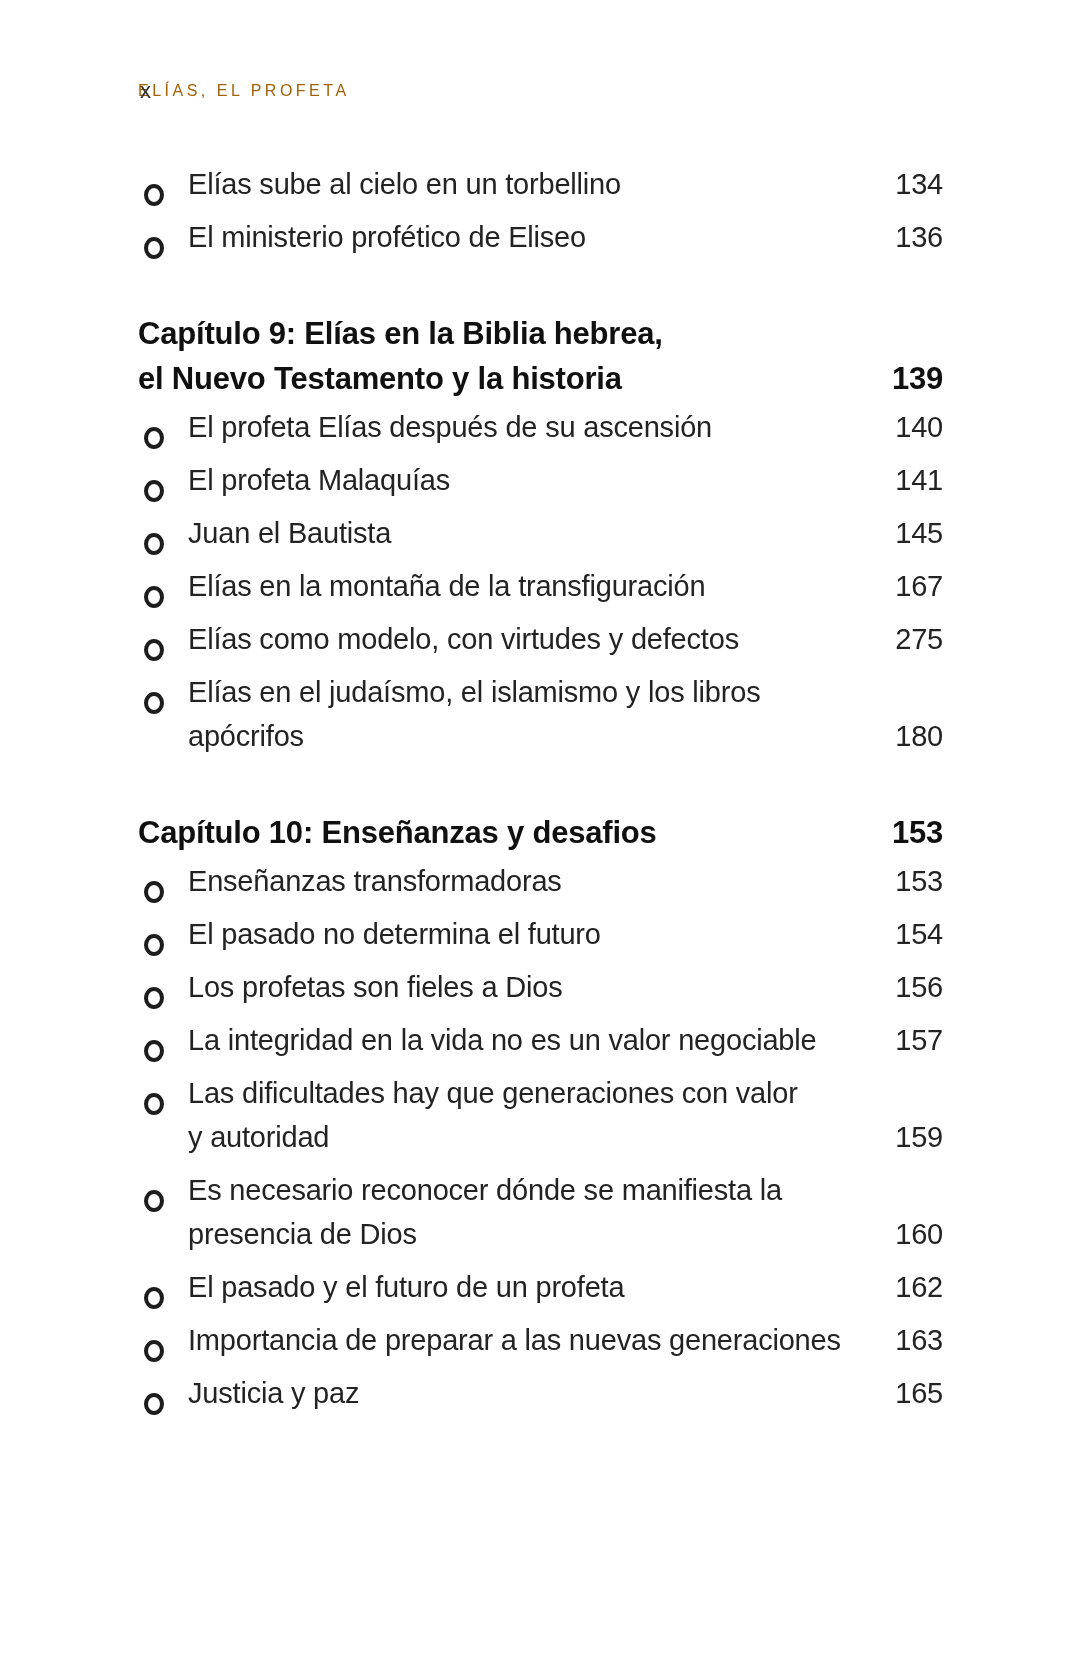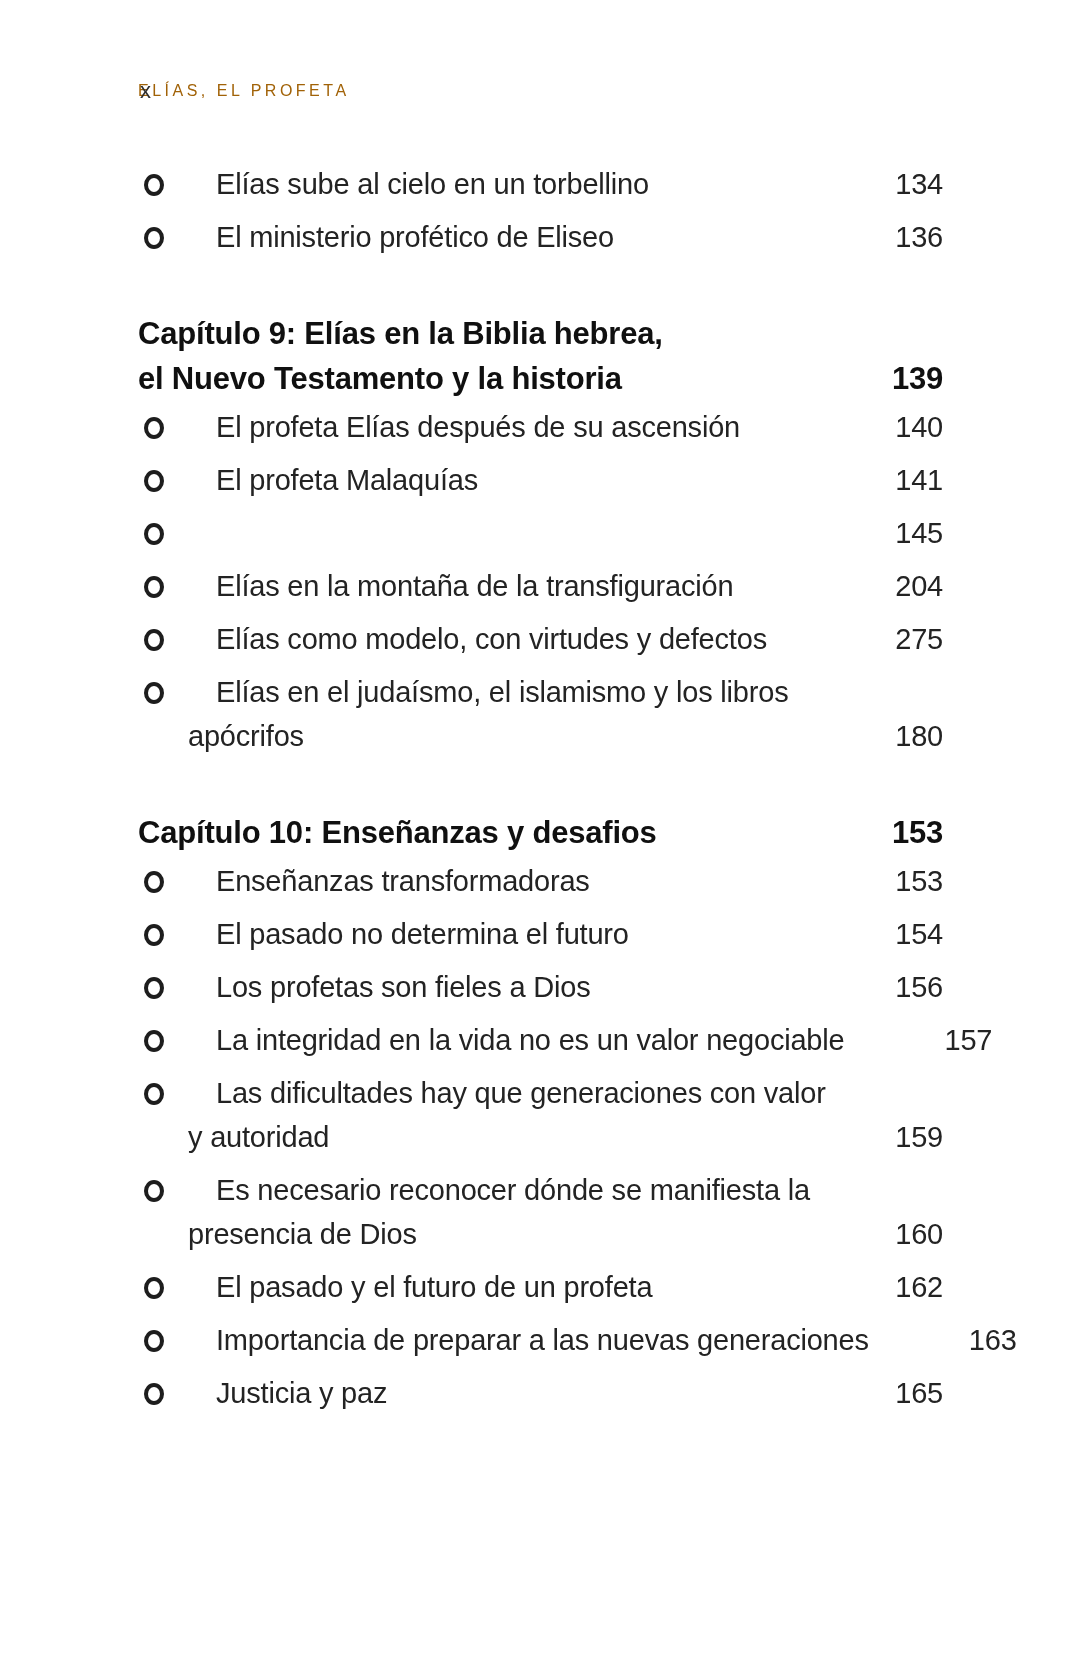--- a/index.html
+++ b/index.html
@@ -39,26 +39,25 @@
     text-align: left;
     font-size: 16px;
     letter-spacing: 3.5px;
     color: #a16207;
   }
 
   
   .toc { margin-top: 56px; }
   .row {
     display: flex;
-    align-items: flex-start;
+    align-items: flex-end;
     line-height: 44px;
     font-size: 29px;
     letter-spacing: -0.2px;
     white-space: nowrap;
-    gap: 28px;
   }
   .item { margin-bottom: 9px; }
   .row.cont { padding-left: 50px; }
 
   .bullet {
     flex: 0 0 auto;
     width: 12px;
     height: 14px;
     border: 4px solid #1d1d1d;
     border-radius: 50%;
@@ -154,30 +153,31 @@
           <div class="row">
             <span class="bullet"></span>
             <span class="title">El profeta Malaquías</span>
             <span class="leader"></span>
             <span class="pageno">141</span>
           </div>
         </div>
         <div class="item">
           <div class="row">
             <span class="bullet"></span>
+            <span class="title">Juan el Bautista</span>
             <span class="leader"></span>
             <span class="pageno">145</span>
           </div>
         </div>
         <div class="item">
           <div class="row">
             <span class="bullet"></span>
             <span class="title">Elías en la montaña de la transfiguración</span>
             <span class="leader"></span>
-            <span class="pageno">204</span>
+            <span class="pageno">167</span>
           </div>
         </div>
         <div class="item">
           <div class="row">
             <span class="bullet"></span>
             <span class="title">Elías como modelo, con virtudes y defectos</span>
             <span class="leader"></span>
             <span class="pageno">275</span>
           </div>
         </div>

